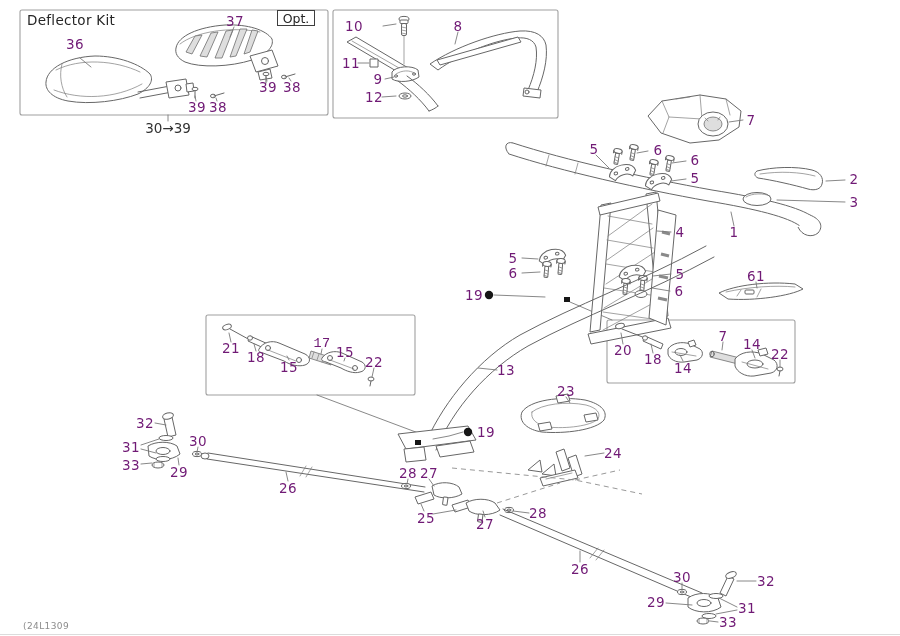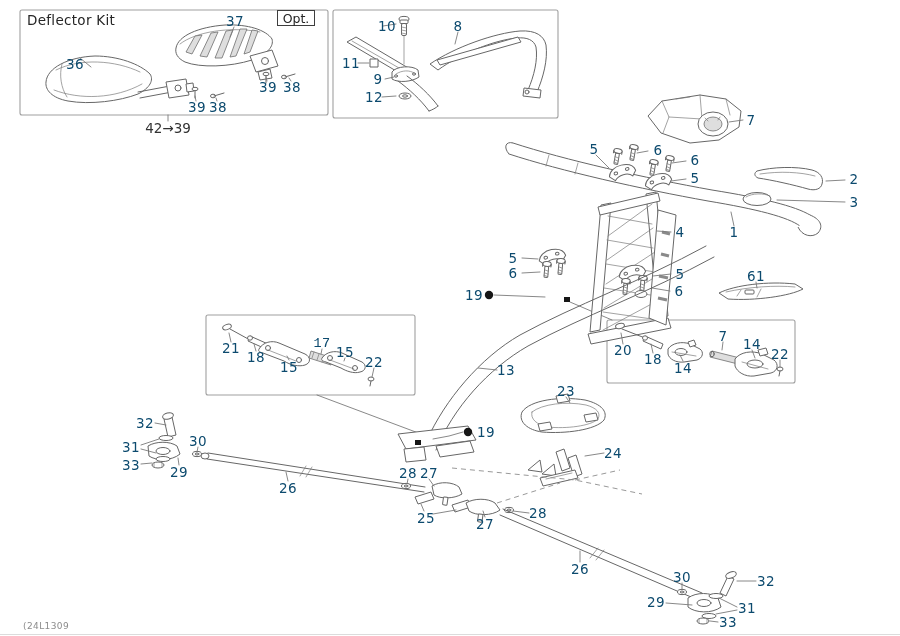--- a/index.html
+++ b/index.html
@@ -7,21 +7,21 @@
     width:900px;height:636px;position:relative;overflow:hidden;
     background:#ffffff;
     font-family:"DejaVu Sans","Liberation Sans",sans-serif;
     color:#2f2f2f;
   }
   .stage{position:absolute;left:0;top:0;width:900px;height:636px;}
   svg{position:absolute;left:0;top:0;}
   .label-layer{position:absolute;left:0;top:0;width:900px;height:636px;pointer-events:none;}
   .part-label{
     position:absolute;transform:translate(-50%,-50%);
-    font-size:13.5px;font-weight:500;color:#0c4a6e;letter-spacing:0.3px;
+    font-size:13.5px;font-weight:500;color:#701a75;letter-spacing:0.3px;
     white-space:nowrap;
   }
   .deflector-title{position:absolute;left:27px;top:12px;font-size:13.5px;color:#252525;letter-spacing:0.3px;}
   .opt-badge{
     position:absolute;left:277px;top:10px;width:38px;height:16px;
     border:1.6px solid #3e3e3e;text-align:center;font-size:12.5px;line-height:15px;color:#252525;
     box-sizing:border-box;
   }
   .range-label{position:absolute;left:168px;top:128px;transform:translate(-50%,-50%);font-size:13.5px;font-weight:500;color:#323232;}
   .footer-code{position:absolute;left:23px;top:621px;font-size:9px;color:#8b8b8b;letter-spacing:0.4px;}
@@ -317,27 +317,27 @@
     <path class="leader" d="M604,453 L585,456"></path>
     <path class="leader" d="M231,342 L229,333 M256,351 L254,344 M289,360 L287,356 M322,349 L321,354 M345,358 L344,361 M374,368 L372,377"></path>
     <path class="leader" d="M623,344 L621,333 M653,353 L651,344 M683,361 L680,355 M723,342 L722,350 M752,350 L755,358 M780,360 L780,367"></path>
     <path class="leader" d="M155,423 L166,425 M141,445 L159,439 M141,449 L156,453 M141,464 L152,463 M198,447 L197,452 M179,465 L178,458 M288,481 L286,472"></path>
     <path class="leader" d="M408,479 L407,484 M429,479 L434,486 M424,511 L421,504 M433,514 L456,510 M485,517 L483,511 M529,513 L513,511"></path>
     <path class="leader" d="M580,562 L580,551 M682,583 L682,589 M756,581 L737,581 M666,603 L692,605 M737,607 L719,598 M737,610 L716,614 M718,622 L710,621"></path>
   </g>
 </svg>
 
   <div class="label-layer">
-      <span class="part-label" style="left: 75px; top: 64px;">36</span>
+      <span class="part-label" style="left: 75px; top: 44px;">36</span>
       <span class="part-label" style="left: 235px; top: 21px;">37</span>
       <span class="part-label" style="left: 268px; top: 87px;">39</span>
       <span class="part-label" style="left: 292px; top: 87px;">38</span>
       <span class="part-label" style="left: 197px; top: 107px;">39</span>
       <span class="part-label" style="left: 218px; top: 107px;">38</span>
-      <span class="part-label" style="left: 387px; top: 26px;">10</span>
+      <span class="part-label" style="left: 354px; top: 26px;">10</span>
       <span class="part-label" style="left: 351px; top: 63px; text-align: center;">11</span>
       <span class="part-label" style="left: 378px; top: 79px;">9</span>
       <span class="part-label" style="left: 374px; top: 97px;">12</span>
       <span class="part-label" style="left: 458px; top: 26px;">8</span>
       <span class="part-label" style="left: 751px; top: 120px;">7</span>
       <span class="part-label" style="left: 594px; top: 149px;">5</span>
       <span class="part-label" style="left: 658px; top: 150px;">6</span>
       <span class="part-label" style="left: 695px; top: 160px;">6</span>
       <span class="part-label" style="left: 695px; top: 178px;">5</span>
       <span class="part-label" style="left: 854px; top: 179px;">2</span>
@@ -380,16 +380,16 @@
       <span class="part-label" style="left: 580px; top: 569px;">26</span>
       <span class="part-label" style="left: 682px; top: 577px;">30</span>
       <span class="part-label" style="left: 766px; top: 581px;">32</span>
       <span class="part-label" style="left: 656px; top: 602px;">29</span>
       <span class="part-label" style="left: 747px; top: 608px;">31</span>
       <span class="part-label" style="left: 728px; top: 622px;">33</span>
     </div>
 
   <div class="deflector-title">Deflector Kit</div>
   <div class="opt-badge">Opt.</div>
-  <div class="range-label">42→39</div>
+  <div class="range-label">30→39</div>
   <div class="footer-code">(24L1309</div>
   <div class="bottom-edge"></div>
 </div>
 
 </body></html>

